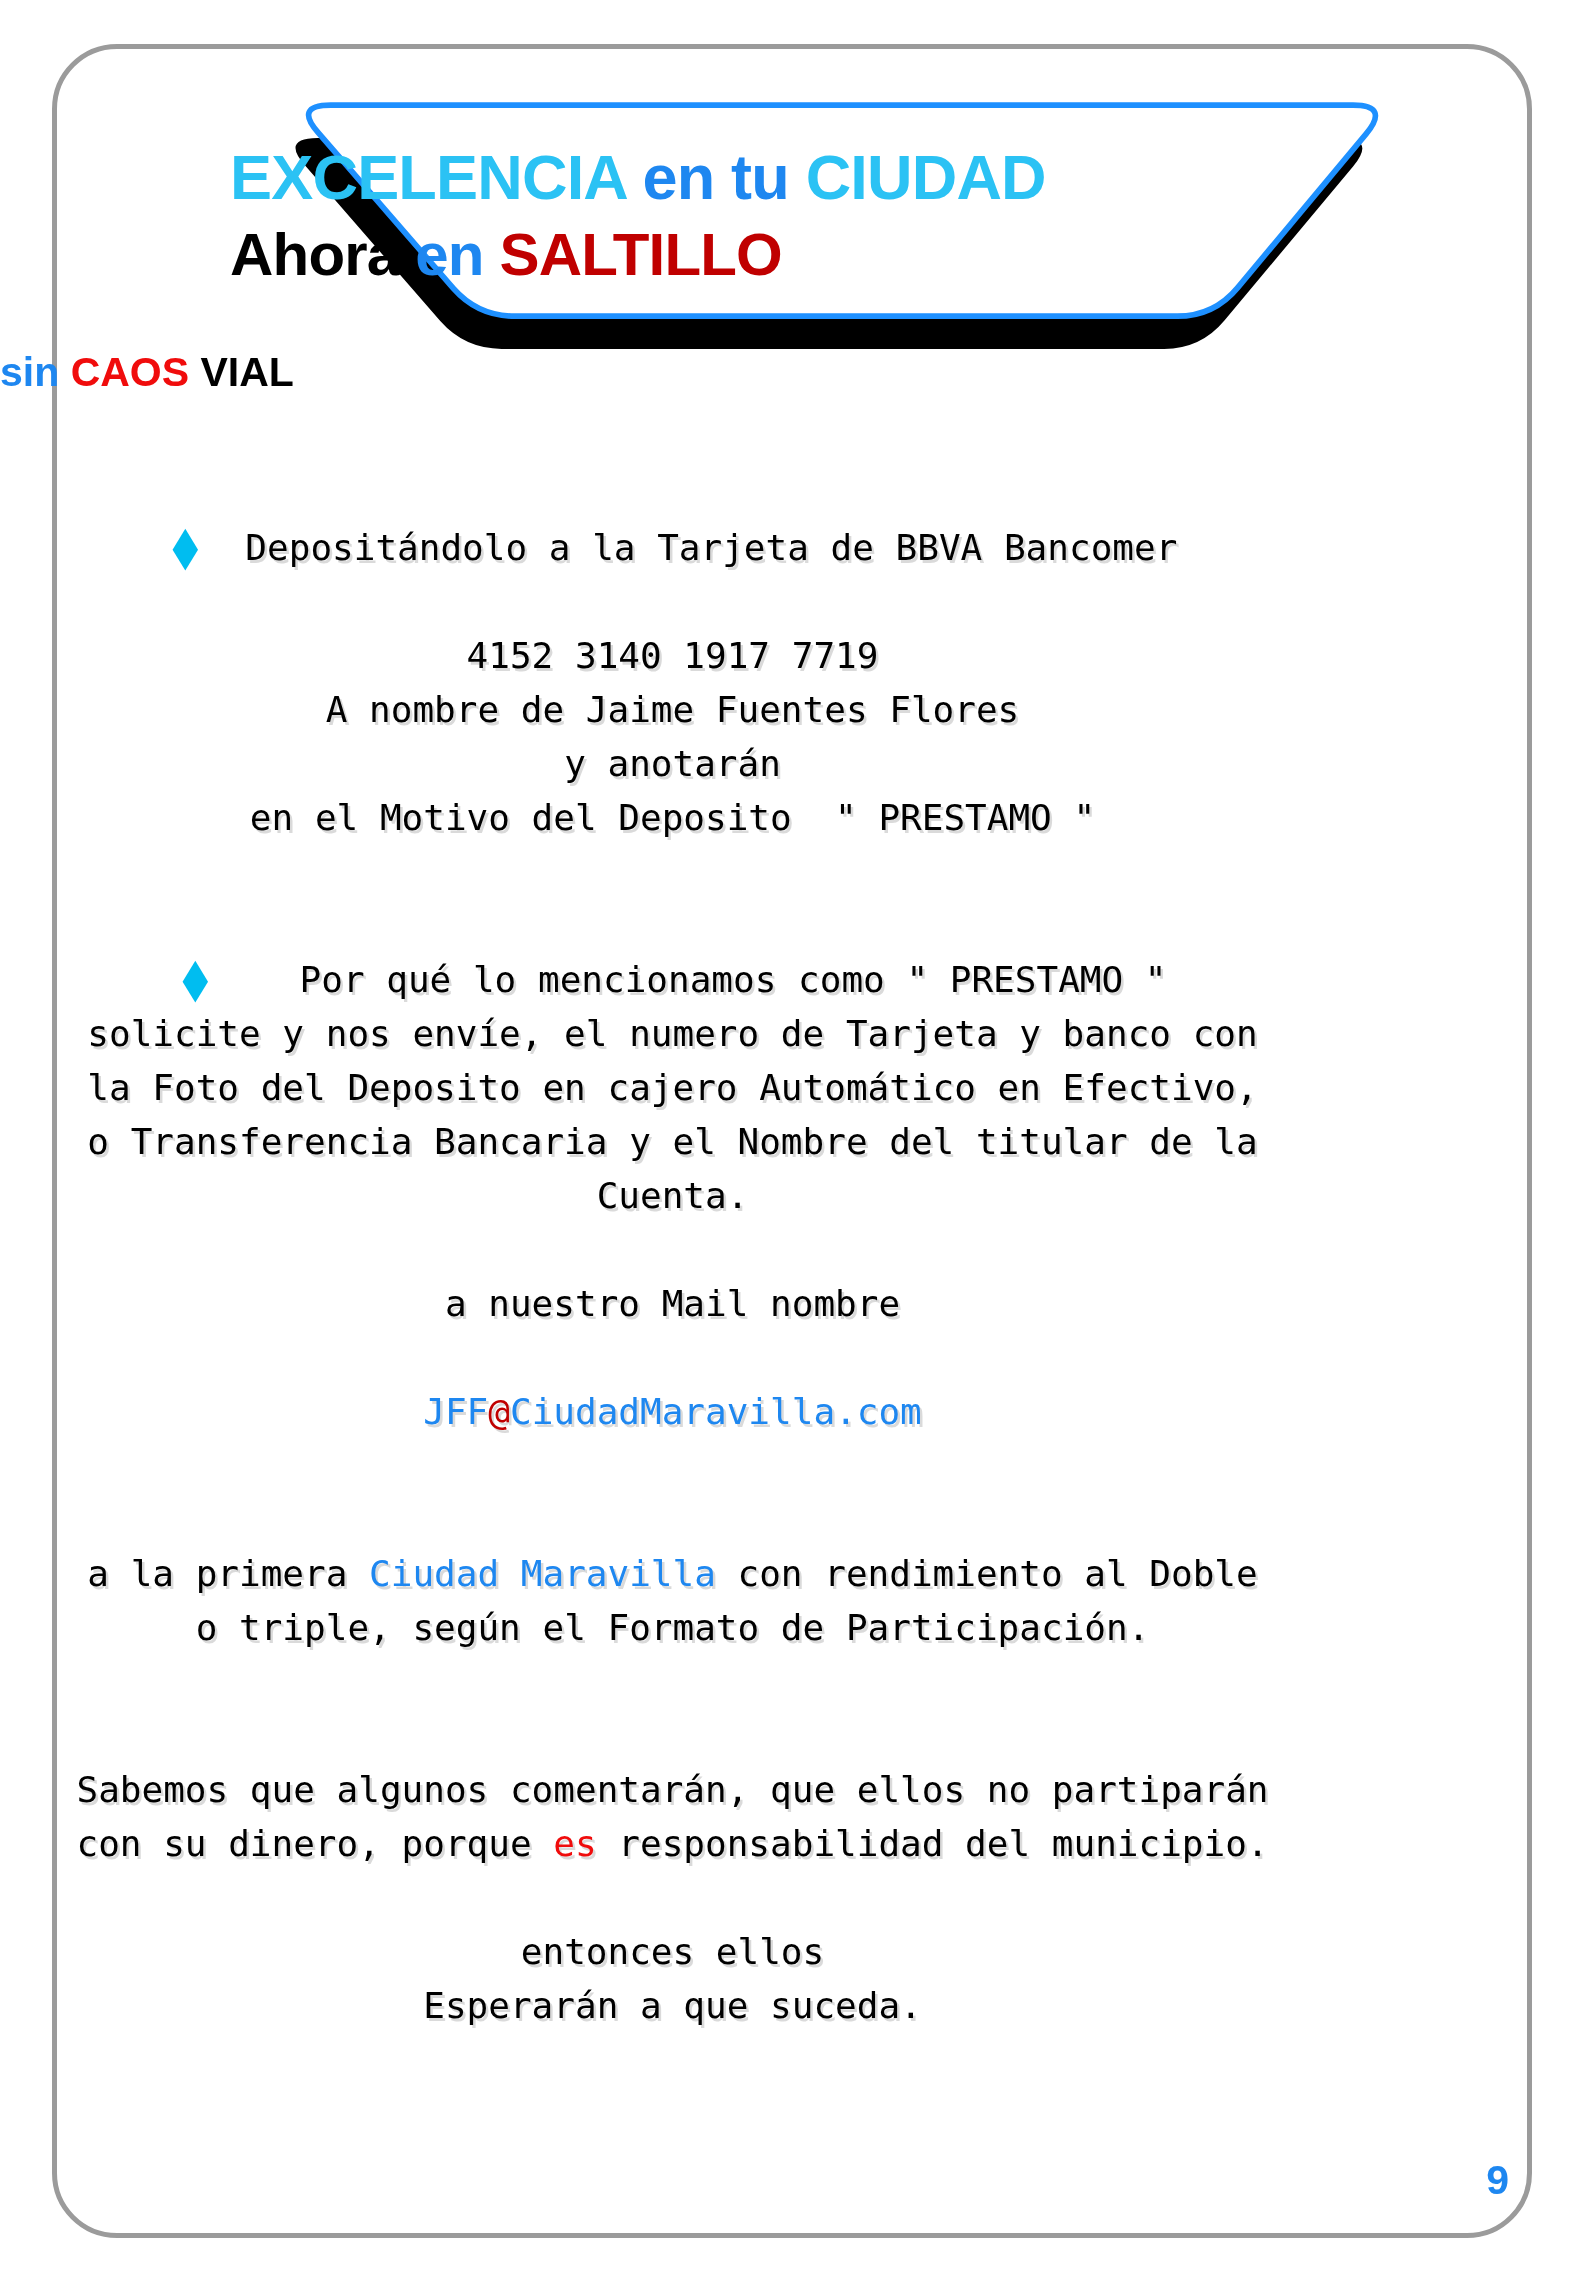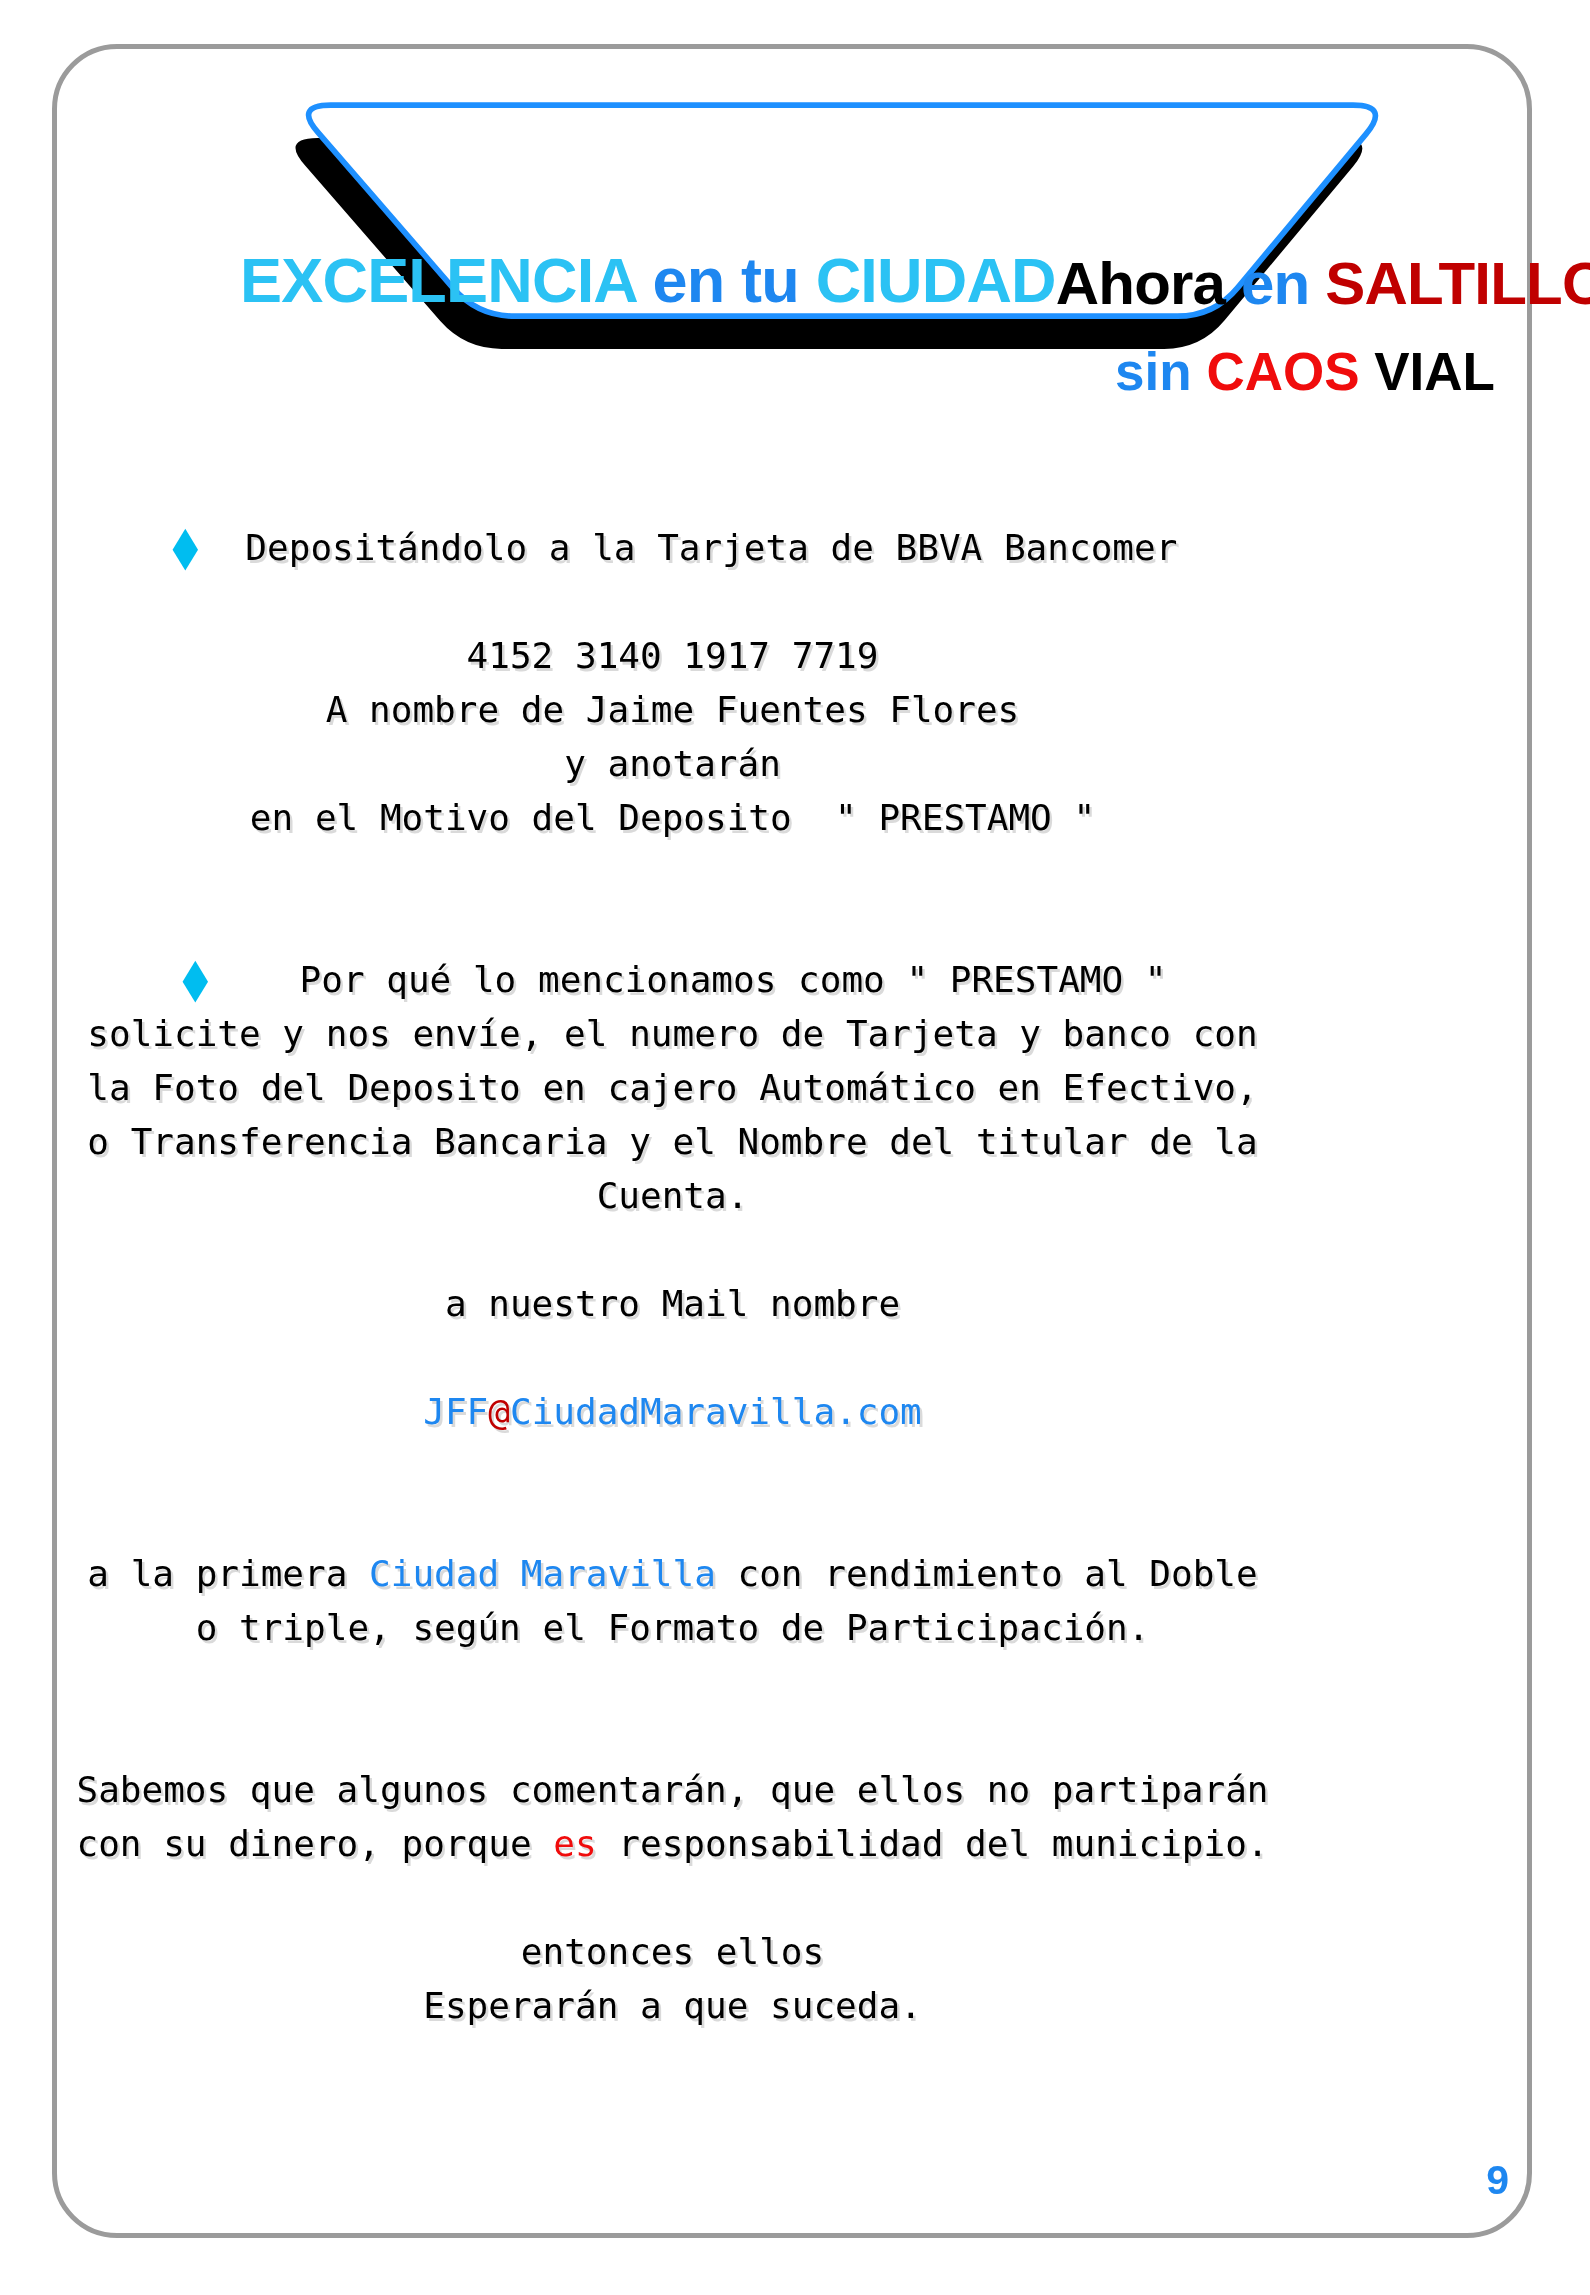--- a/index.html
+++ b/index.html
@@ -20,37 +20,37 @@
     box-sizing: border-box;
   }
   .badge {
     position: absolute;
     left: 228px; top: 97px;
     width: 1195px; height: 274px;
   }
   .badge svg { position: absolute; left: 0; top: 0; }
   .badge-text {
     position: absolute;
-    left: 12px; top: 0; width: 1195px; height: 221px;
-    display: flex; flex-direction: row;
-    align-items: flex-end; justify-content: flex-start;
+    left: 2px; top: 0; width: 1195px; height: 221px;
+    display: flex; flex-direction: column;
+    align-items: flex-start; justify-content: flex-start;
     padding-top: 43px; box-sizing: border-box;
     font-family: "Liberation Sans", sans-serif;
     font-weight: bold;
     white-space: pre;
   }
   .badge-line1 { font-size: 63px; line-height: 75px; letter-spacing: -0.8px; }
   .badge-line2 { font-size: 60px; line-height: 69px; margin-top: 4.9px; letter-spacing: -0.8px; }
   .subtitle {
     position: absolute;
     left: 0; top: 337px; width: 1495px;
-    text-align: right;
+    text-align: left;
     font-family: "Liberation Sans", sans-serif;
     font-weight: bold;
-    font-size: 53px; line-height: 70px;
+    font-size: 41px; line-height: 70px;
     white-space: pre;
   }
   .body-text {
     position: absolute;
     left: 0; top: 521px; width: 1345px;
     text-align: center;
     font-size: 36px;
     text-shadow: 2.5px 2.5px 0 rgba(150,150,150,0.35);
   }
   .line {

